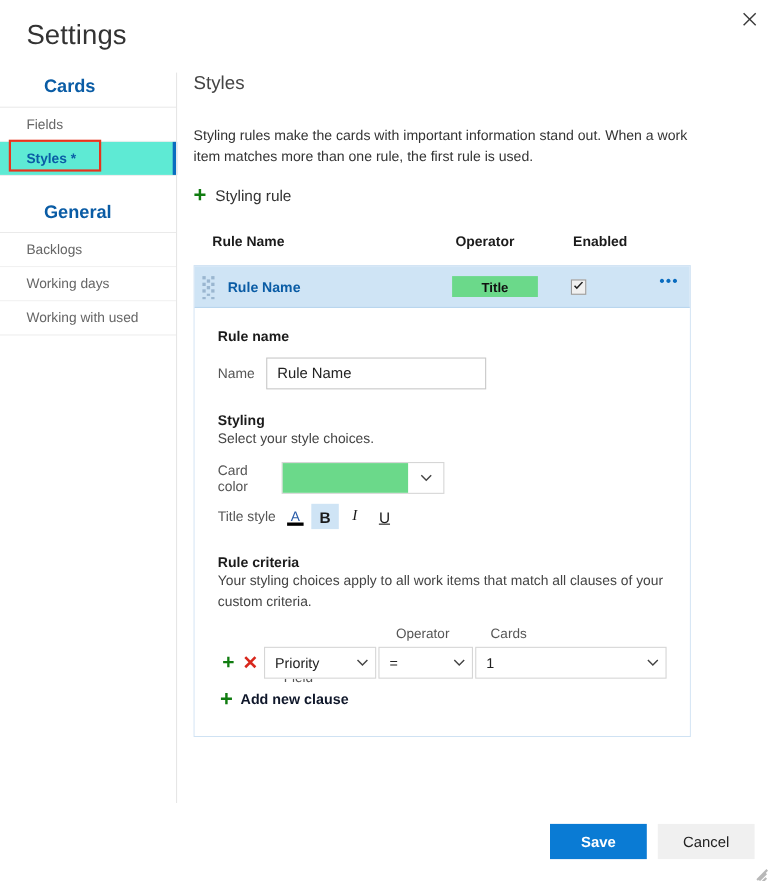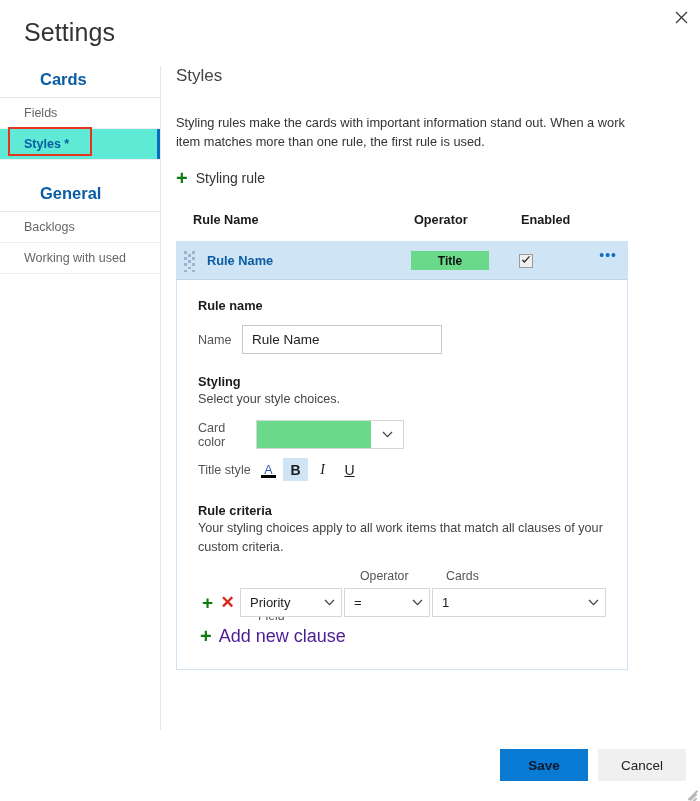--- a/index.html
+++ b/index.html
@@ -231,33 +231,33 @@
   .sel .cv { flex:1; }
   .sel .car { width:24px; display:flex; align-items:center; justify-content:center; }
   .sel-field { width: 102px; }
   .sel-oper  { width: 86px; margin-left: 2px; }
   .sel-value { width: 174px; margin-left: 2px; }
 
   .add-clause {
     display:inline-flex; align-items:center; gap:7px;
     margin-top: 9px; margin-left: 2px; cursor:pointer;
   }
-  .add-clause-text { font-size:18px; color:#4c1d95; }
+  .add-clause-text { font-size:13px; color:#0f172a;font-weight:bold; }
 
   
   .footer { position:absolute; left:0; bottom:0; width:700px; height:71px; background:#fff; }
   .btn {
     position:absolute; top:19px;
     height: 32px; width: 88px;
     display:flex; align-items:center; justify-content:center;
     font-size: 13.5px; cursor:pointer;
     border: none;
     font-family: "Liberation Sans", sans-serif;
   }
-  .btn-save { right: 112px; background:#0a7bd4; color:#0f172a; font-weight:bold; }
+  .btn-save { right: 112px; background:#0a7bd4; color:#ffffff; font-weight:bold; }
   .btn-cancel { right: 14px; background:#f0f0f0; color:#222; }
 
   .resize-grip { position:absolute; right: 3px; bottom: 3px; width:13px; height:13px; cursor:nwse-resize; }
   .resize-grip i { position:absolute; background:#b8b8b8; height:1.5px; transform-origin: right bottom; }
 </style>
 </head>
 <body>
 
 <div id="root">
 
@@ -284,20 +284,23 @@
       <span class="accent"></span>
     </div>
 
     <div class="side-spacer"></div>
 
     <div class="side-group-head general">General</div>
     <div class="side-sep"></div>
 
     <div class="side-item">
       <span>Backlogs</span>
+    </div>
+    <div class="side-item">
+      <span>Working days</span>
     </div>
     <div class="side-item">
       <span>Working with used</span>
     </div>
   </div>
 
   <div class="sidebar-divider-v"></div>
   <div class="redbox"></div>
 
   <div class="main">

